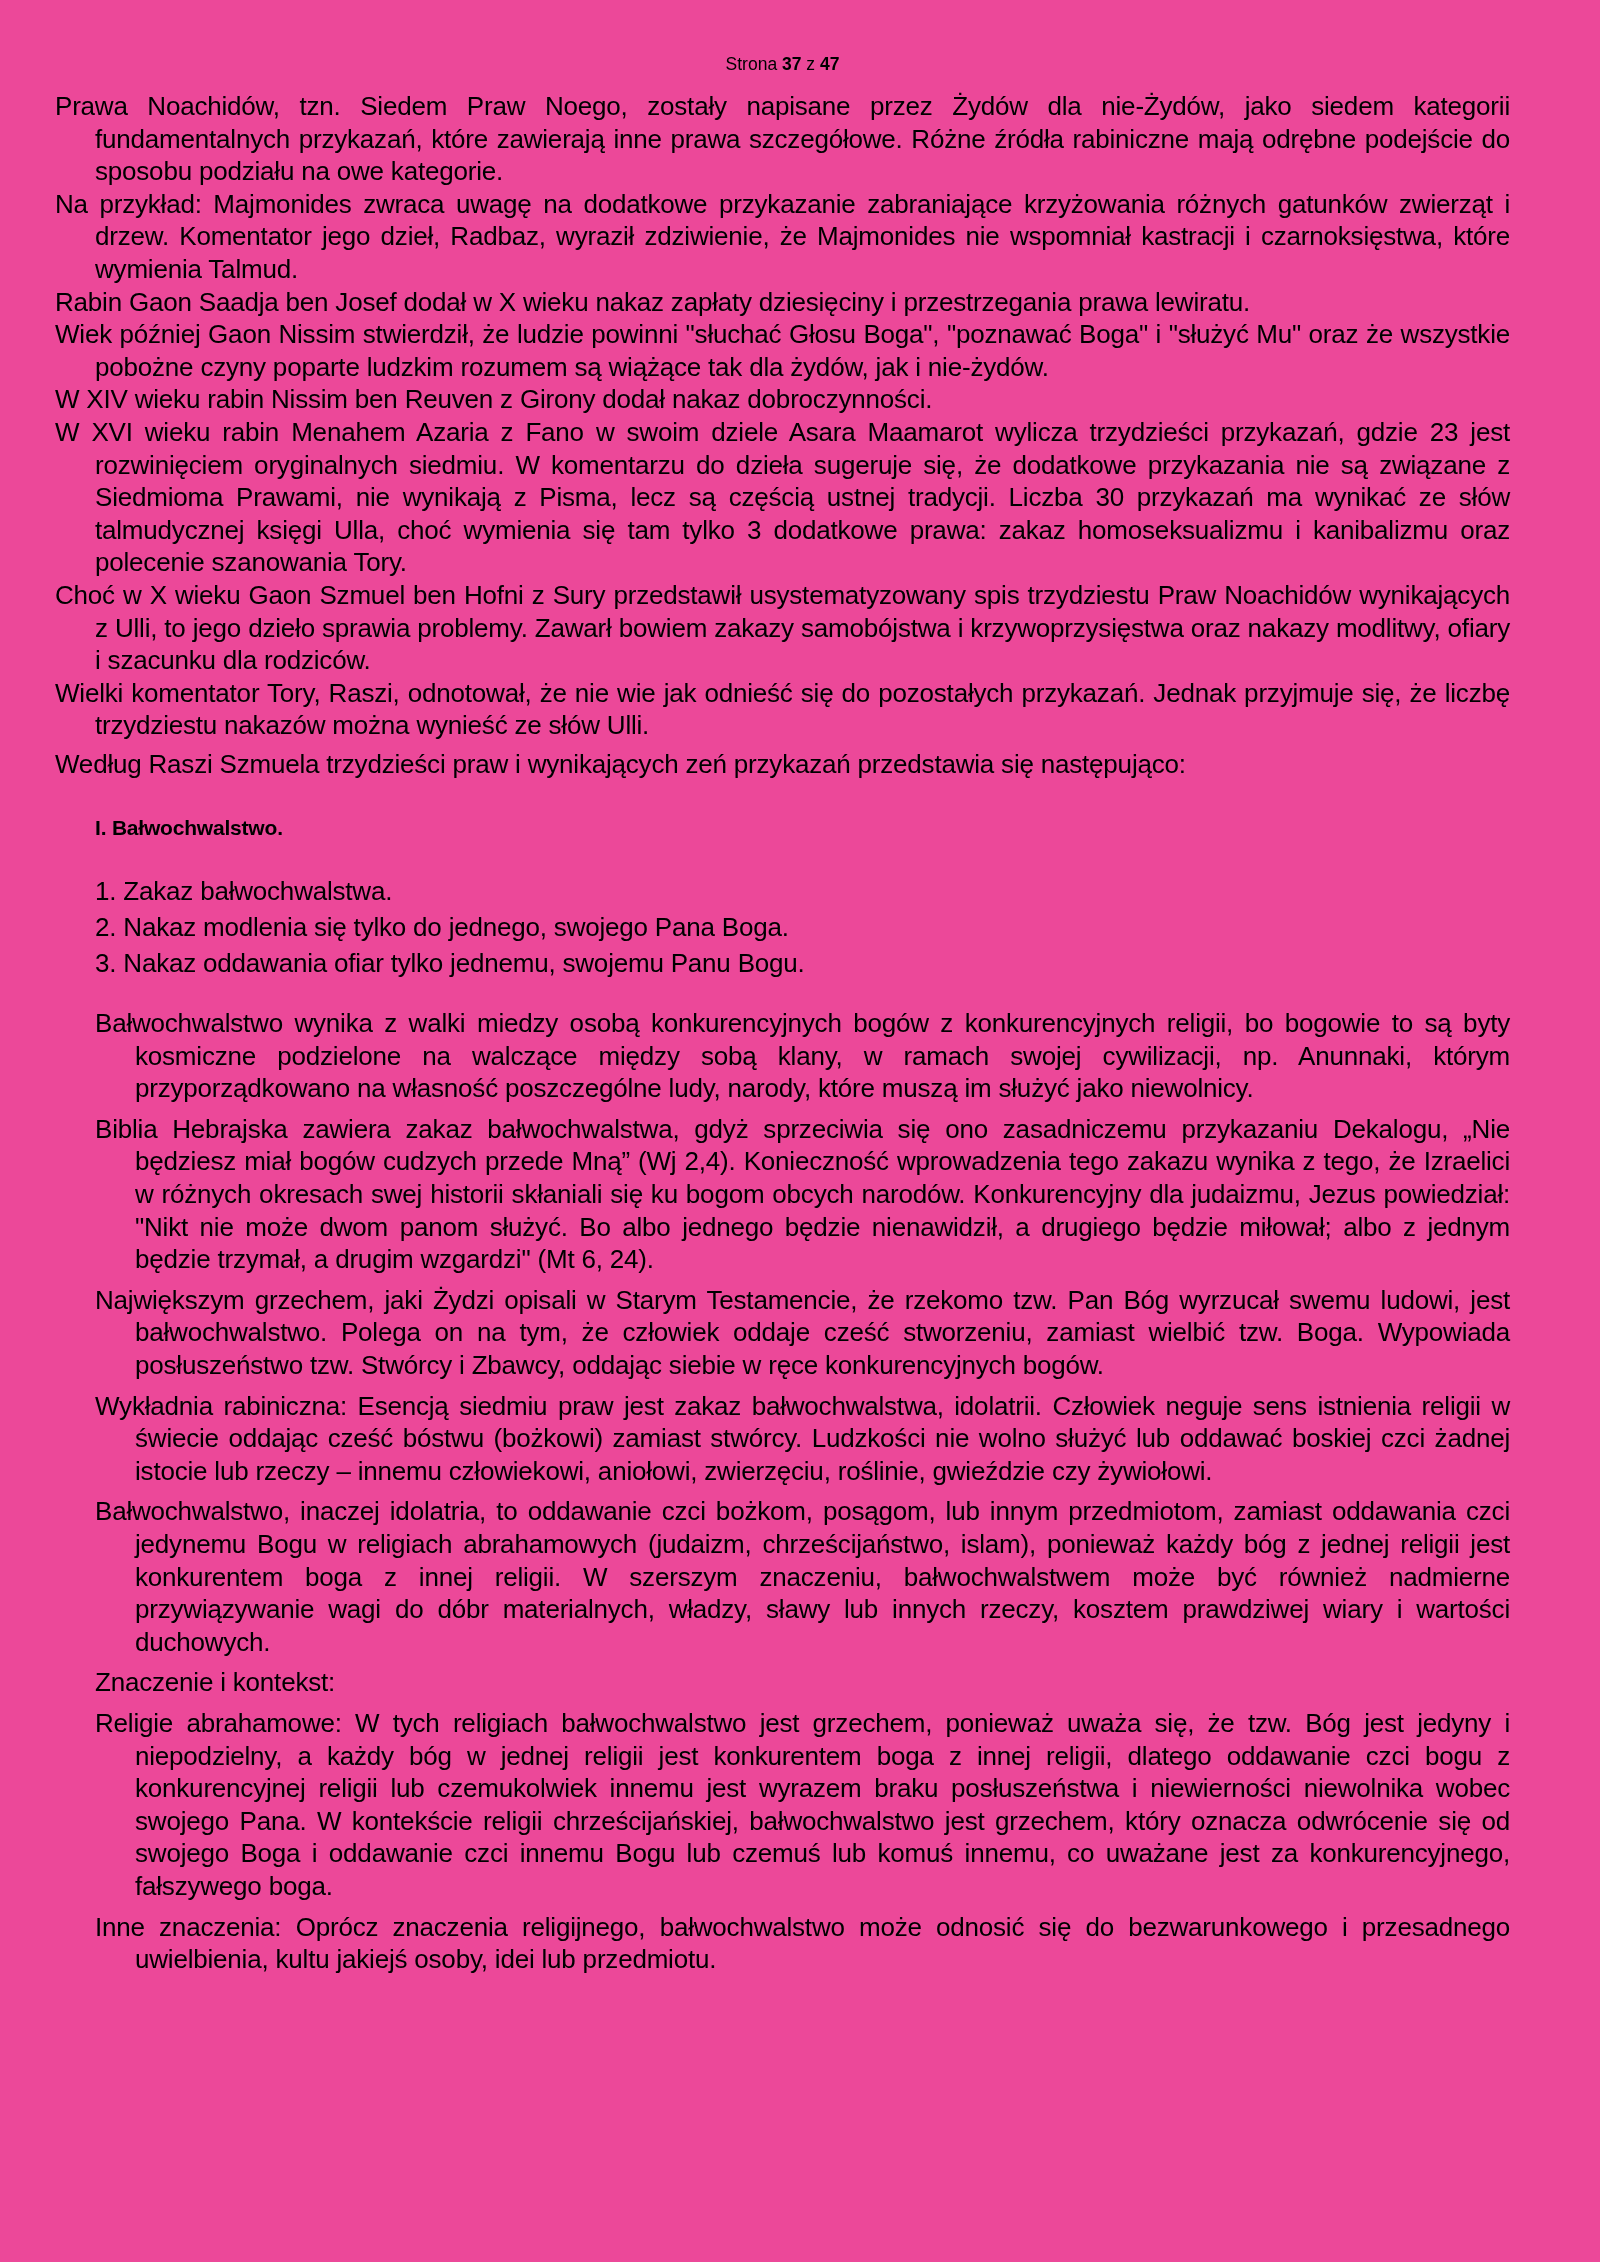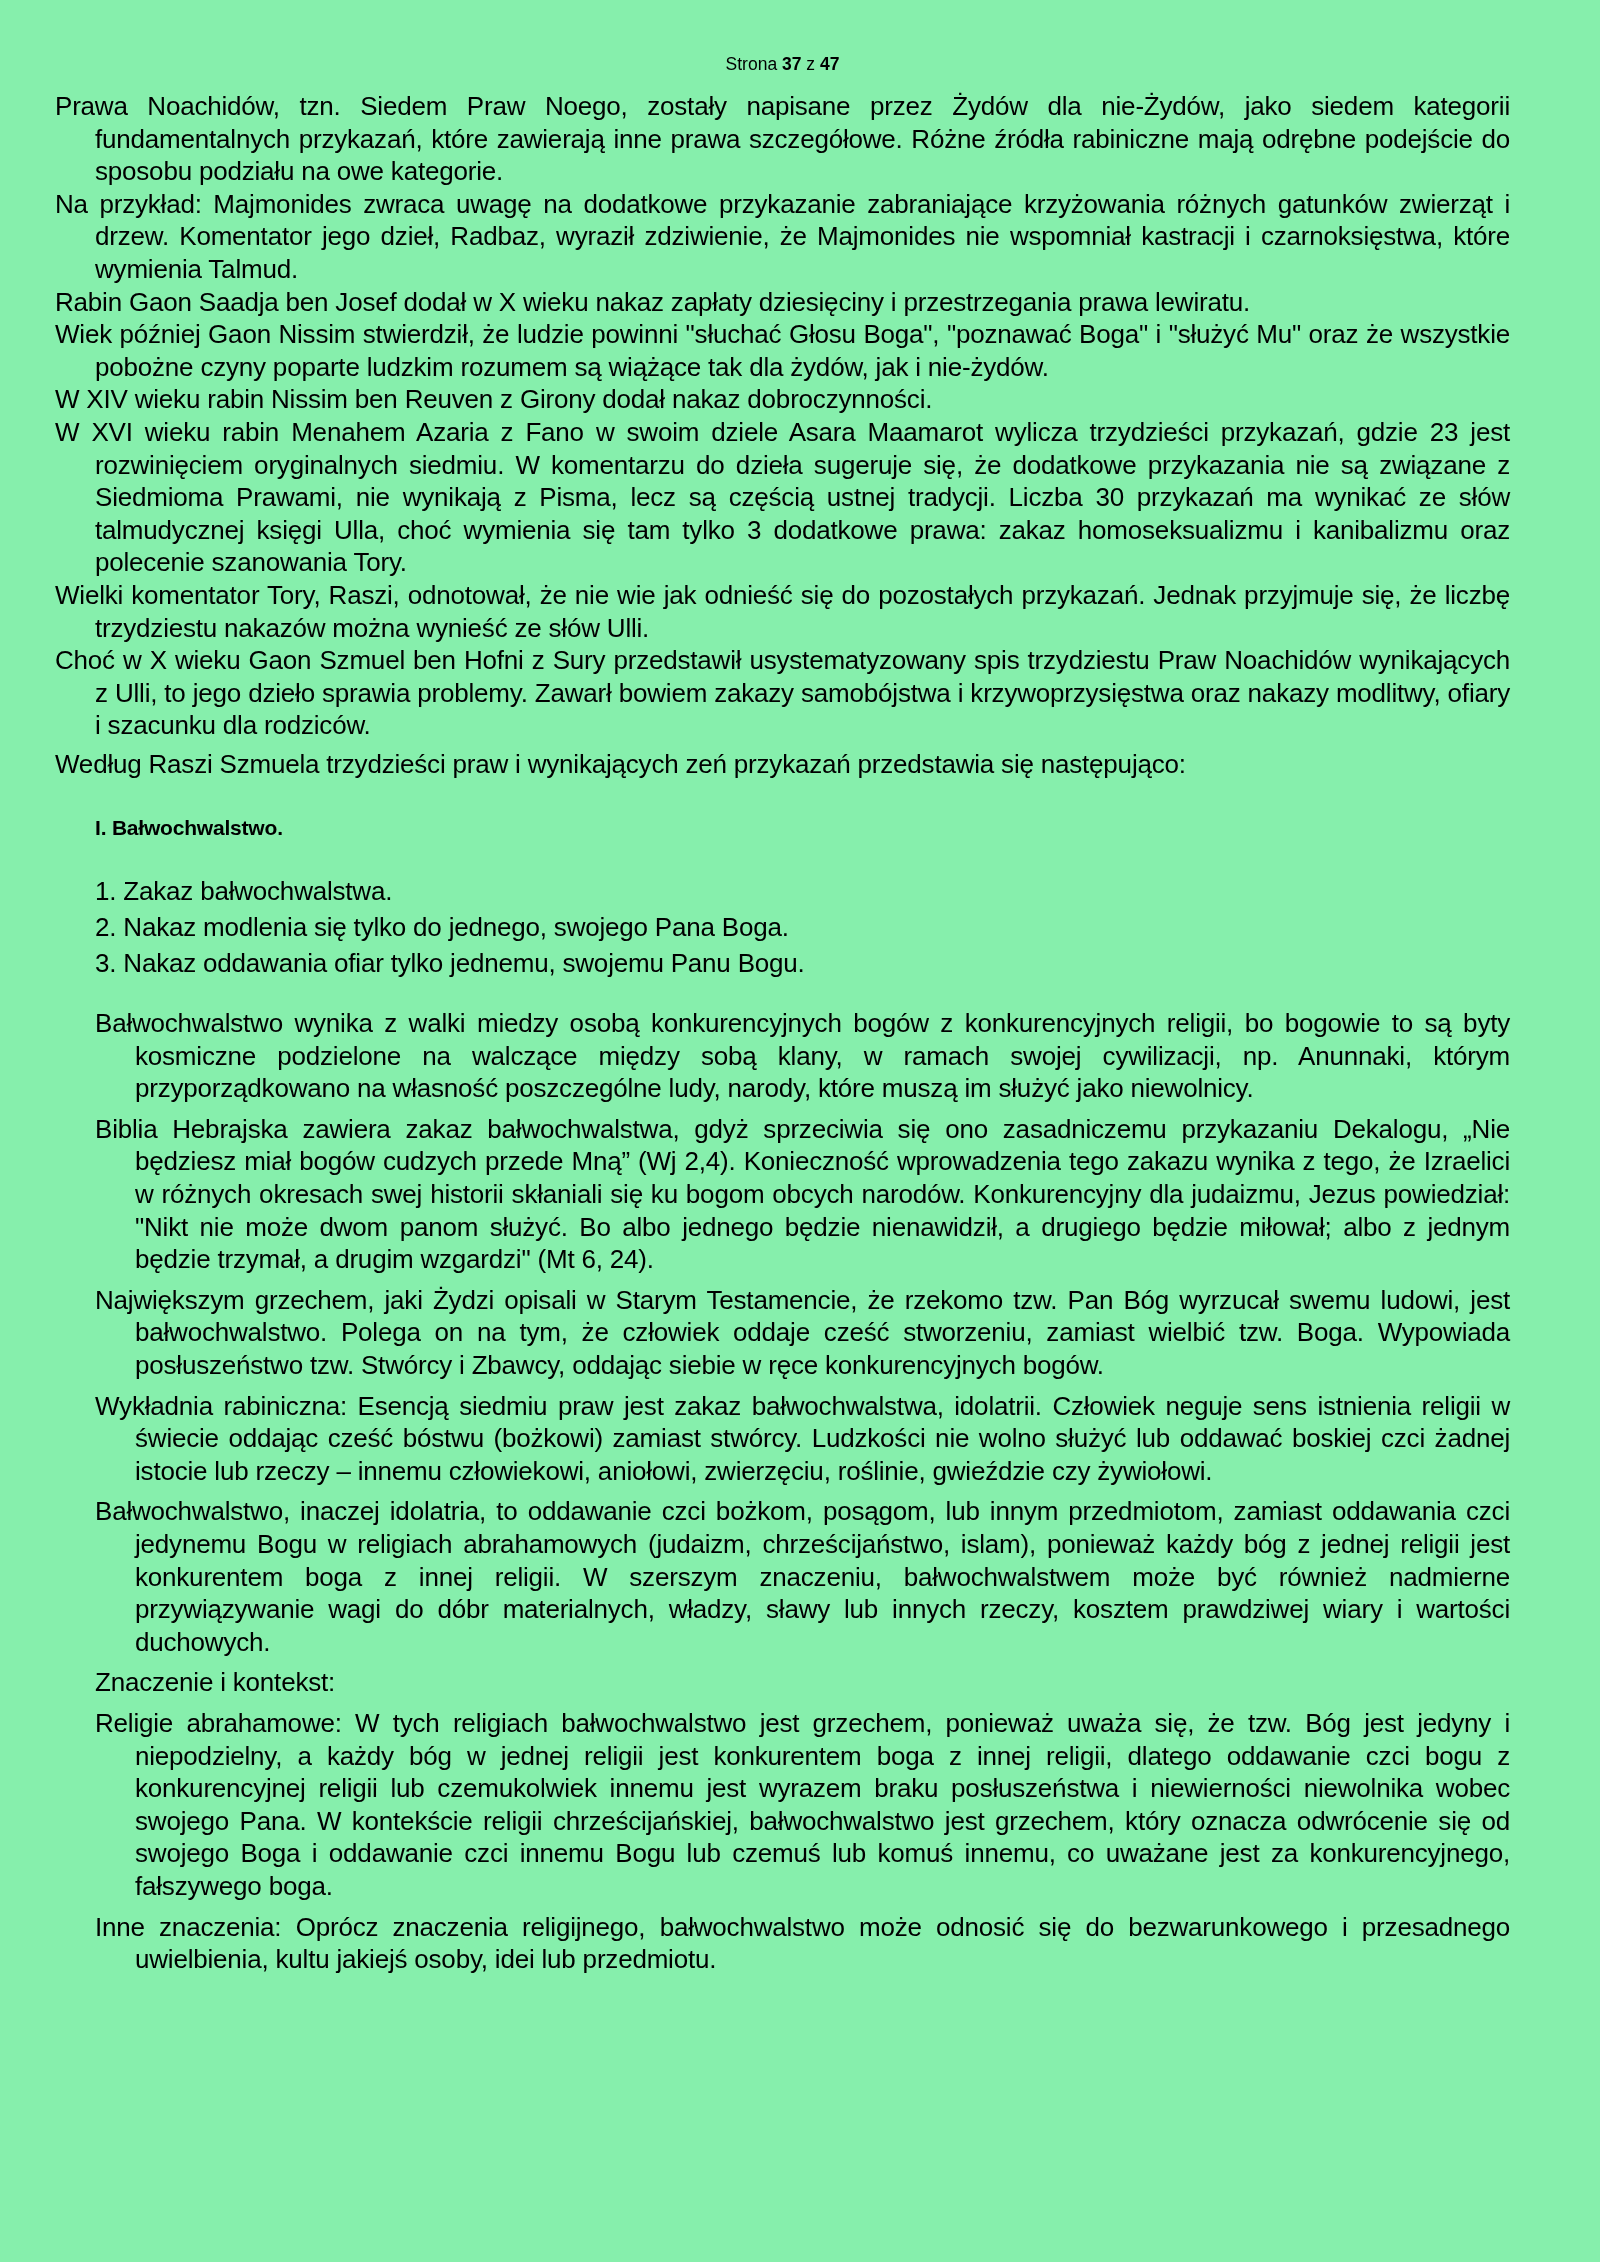--- a/index.html
+++ b/index.html
@@ -9,21 +9,21 @@
     background: #ffffff;
     color: #000000;
     font-family: "Liberation Sans", "DejaVu Sans", sans-serif;
     overflow: hidden;
   }
   .page {
     box-sizing: border-box;
     width: 1600px;
     height: 2262px;
     padding: 54px 90px 0 55px;
-    background: #86efac;
+    background: #ec4899;
   }
   .page-header {
     text-align: center;
     font-size: 17.5px;
     line-height: 20px;
     margin-bottom: 16px;
     letter-spacing: 0;
   }
   .page-header b { font-weight: 700; }
   .content {
@@ -67,22 +67,22 @@
   </div>
 
   <div class="content">
 
     <p class="para">Prawa Noachidów, tzn. Siedem Praw Noego, zostały napisane przez Żydów dla nie-Żydów, jako siedem kategorii fundamentalnych przykazań, które zawierają inne prawa szczegółowe. Różne źródła rabiniczne mają odrębne podejście do sposobu podziału na owe kategorie.</p>
     <p class="para">Na przykład: Majmonides zwraca uwagę na dodatkowe przykazanie zabraniające krzyżowania różnych gatunków zwierząt i drzew. Komentator jego dzieł, Radbaz, wyraził zdziwienie, że Majmonides nie wspomniał kastracji i czarnoksięstwa, które wymienia Talmud.</p>
     <p class="para">Rabin Gaon Saadja ben Josef dodał w X wieku nakaz zapłaty dziesięciny i przestrzegania prawa lewiratu.</p>
     <p class="para">Wiek później Gaon Nissim stwierdził, że ludzie powinni "słuchać Głosu Boga", "poznawać Boga" i "służyć Mu" oraz że wszystkie pobożne czyny poparte ludzkim rozumem są wiążące tak dla żydów, jak i nie-żydów.</p>
     <p class="para">W XIV wieku rabin Nissim ben Reuven z Girony dodał nakaz dobroczynności.</p>
     <p class="para">W XVI wieku rabin Menahem Azaria z Fano w swoim dziele Asara Maamarot wylicza trzydzieści przykazań, gdzie 23 jest rozwinięciem oryginalnych siedmiu. W komentarzu do dzieła sugeruje się, że dodatkowe przykazania nie są związane z Siedmioma Prawami, nie wynikają z Pisma, lecz są częścią ustnej tradycji. Liczba 30 przykazań ma wynikać ze słów talmudycznej księgi Ulla, choć wymienia się tam tylko 3 dodatkowe prawa: zakaz homoseksualizmu i kanibalizmu oraz polecenie szanowania Tory.</p>
+    <p class="para">Choć w X wieku Gaon Szmuel ben Hofni z Sury przedstawił usystematyzowany spis trzydziestu Praw Noachidów wynikających z Ulli, to jego dzieło sprawia problemy. Zawarł bowiem zakazy samobójstwa i krzywoprzysięstwa oraz nakazy modlitwy, ofiary i szacunku dla rodziców.</p>
     <p class="para">Wielki komentator Tory, Raszi, odnotował, że nie wie jak odnieść się do pozostałych przykazań. Jednak przyjmuje się, że liczbę trzydziestu nakazów można wynieść ze słów Ulli.</p>
-    <p class="para">Choć w X wieku Gaon Szmuel ben Hofni z Sury przedstawił usystematyzowany spis trzydziestu Praw Noachidów wynikających z Ulli, to jego dzieło sprawia problemy. Zawarł bowiem zakazy samobójstwa i krzywoprzysięstwa oraz nakazy modlitwy, ofiary i szacunku dla rodziców.</p>
 
 
     <p class="para lead">Według Raszi Szmuela trzydzieści praw i wynikających zeń przykazań przedstawia się następująco:</p>
 
     <div class="subheading">I. Bałwochwalstwo.</div>
 
     <div class="rules">
       <div class="rule">1. Zakaz bałwochwalstwa.</div>
       <div class="rule">2. Nakaz modlenia się tylko do jednego, swojego Pana Boga.</div>
       <div class="rule">3. Nakaz oddawania ofiar tylko jednemu, swojemu Panu Bogu.</div>

